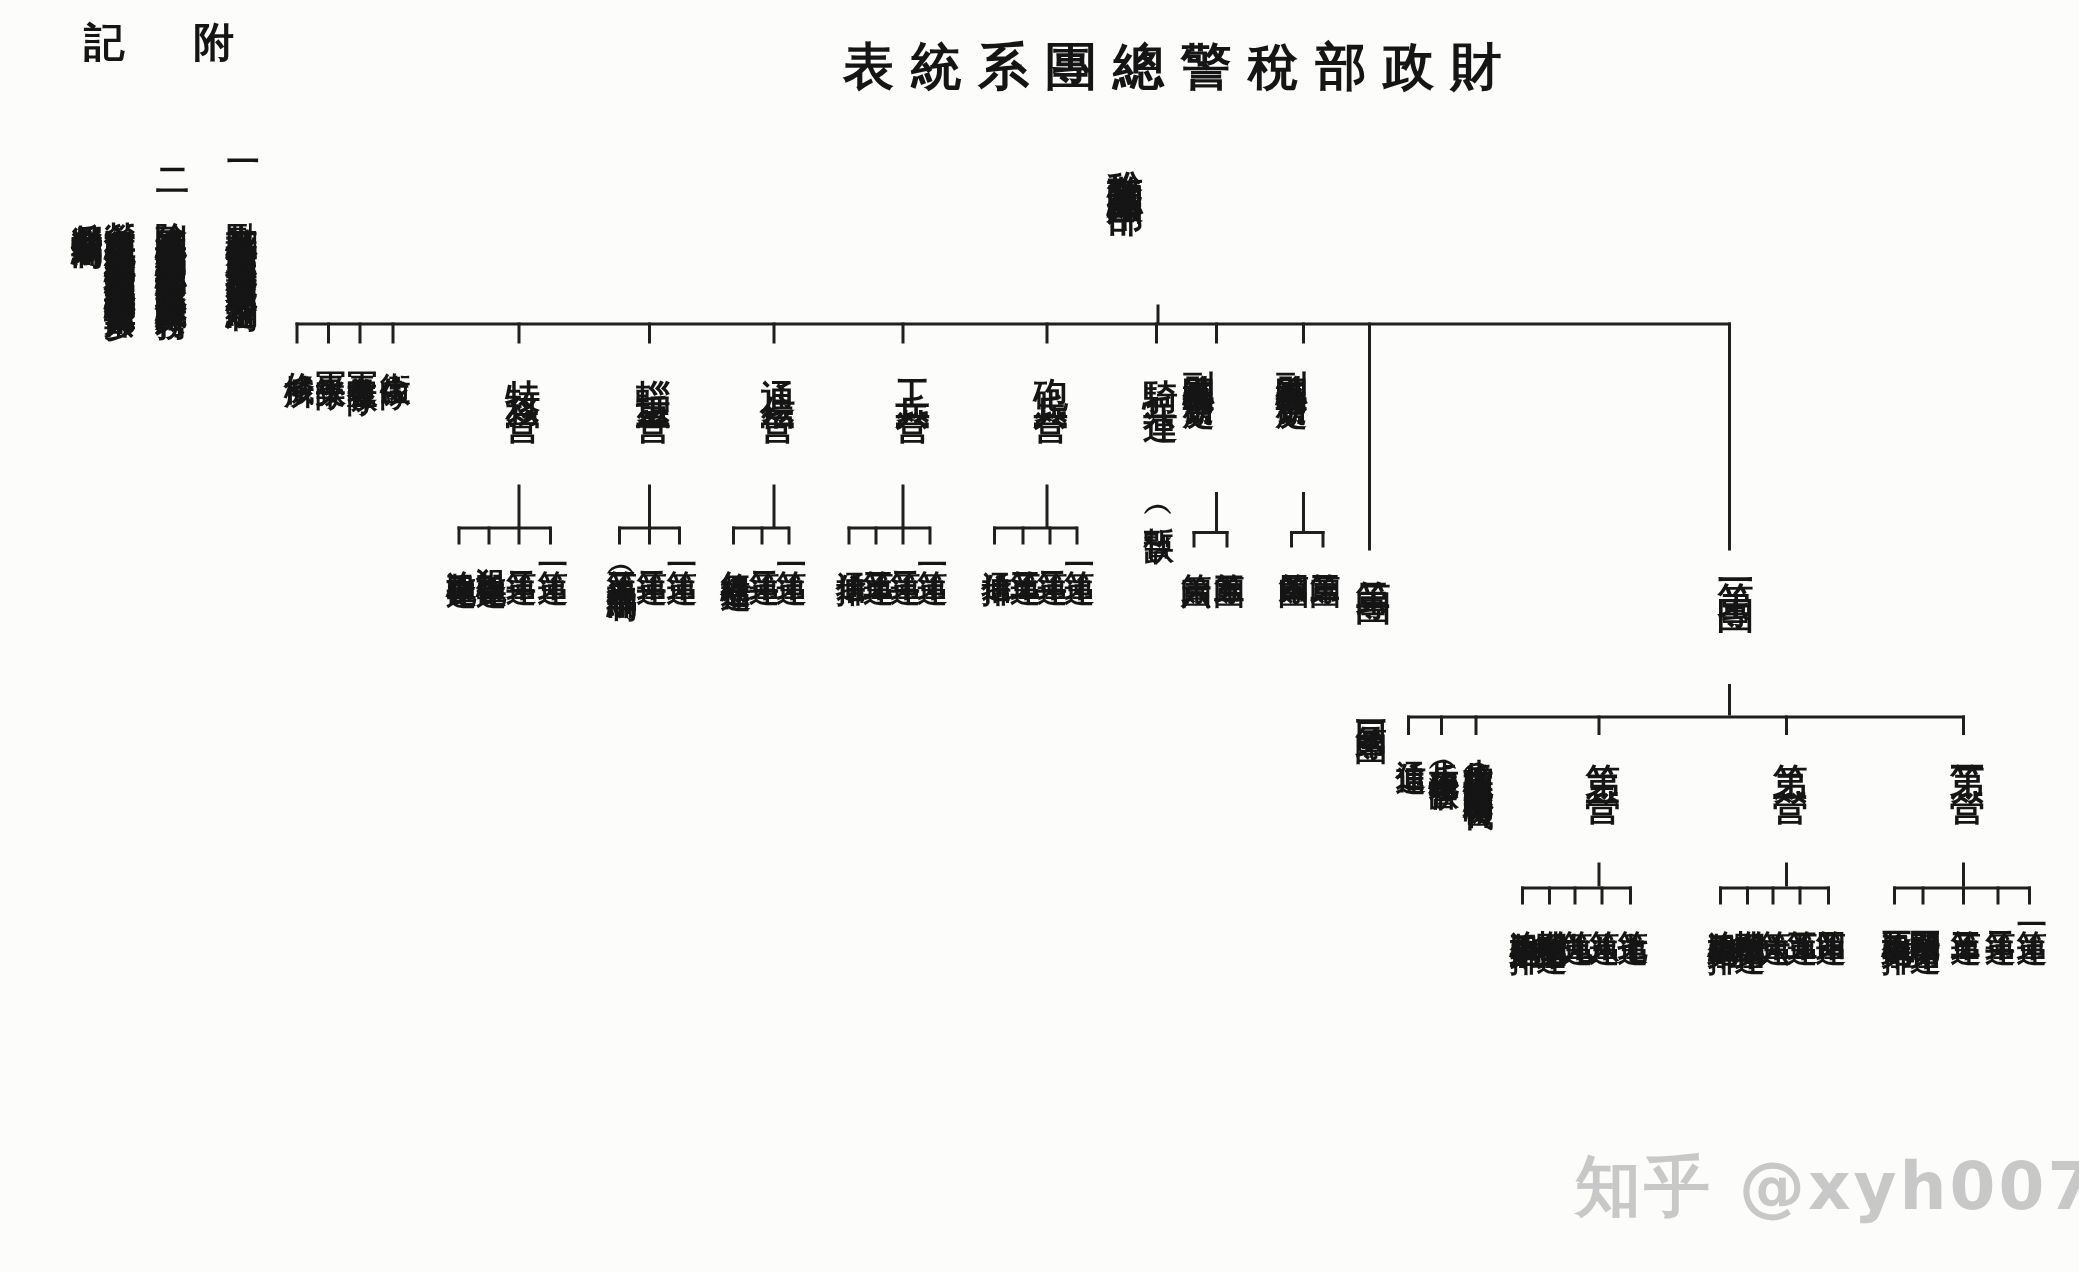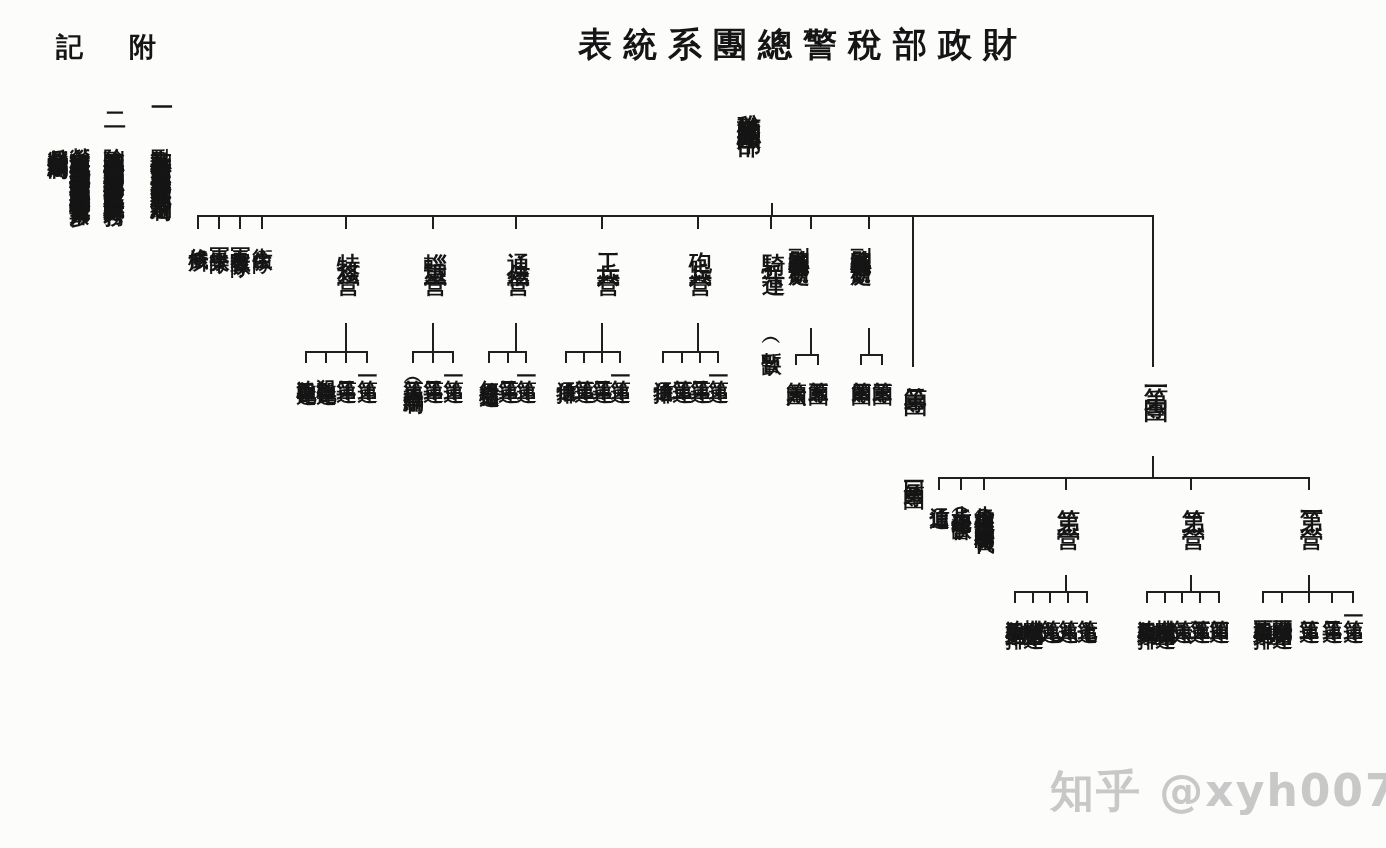--- a/index.html
+++ b/index.html
@@ -20,23 +20,23 @@
   .title{font-size:34px;font-weight:bold;letter-spacing:11px;}
   .fuji{font-size:27px;font-weight:bold;letter-spacing:46px;}
   .num{font-size:22px;font-weight:bold;}
   .wm{font-family:"DejaVu Sans","Liberation Sans",sans-serif;font-size:44px;font-weight:600;color:#c8c8c8;letter-spacing:2px;}
 </style>
 </head>
 <body>
 
 <div class="page">
 
-  <div class="hz title" style="left:562px;top:22px;margin-left:16px;">表統系團總警稅部政財</div>
-
-  <div class="hz fuji" style="left:56px;top:29px;">記附</div>
+  <div class="hz title" style="left:562px;top:22px;">表統系團總警稅部政財</div>
+
+  <div class="hz fuji" style="left:56px;top:10px;">記附</div>
 
   <div class="v num" style="left:147px;top:96px;">一</div>
   <div class="v num" style="left:100px;top:96px;">二</div>
 
   <div class="v note" style="left:147px;top:131px;">勵志社及儲蓄部應由額定人員兼辦故未列入系統亦不另定編制</div>
   <div class="v note" style="left:100px;top:131px;">除副總團長事務處編制另定總團部及軍官教導隊軍樂隊修械所與特務</div>
   <div class="v note" style="left:66px;top:131px;">營內之狙擊砲連適用原編制外餘均照教導師編制改編特務營營部與步</div>
   <div class="v note" style="left:44px;top:131px;">兵營營部編制同</div>
 
   <div class="v2" style="left:734px;top:95px;height:110px;font-size:24px;letter-spacing:3px;line-height:30px;">稅警總團團本部</div>

